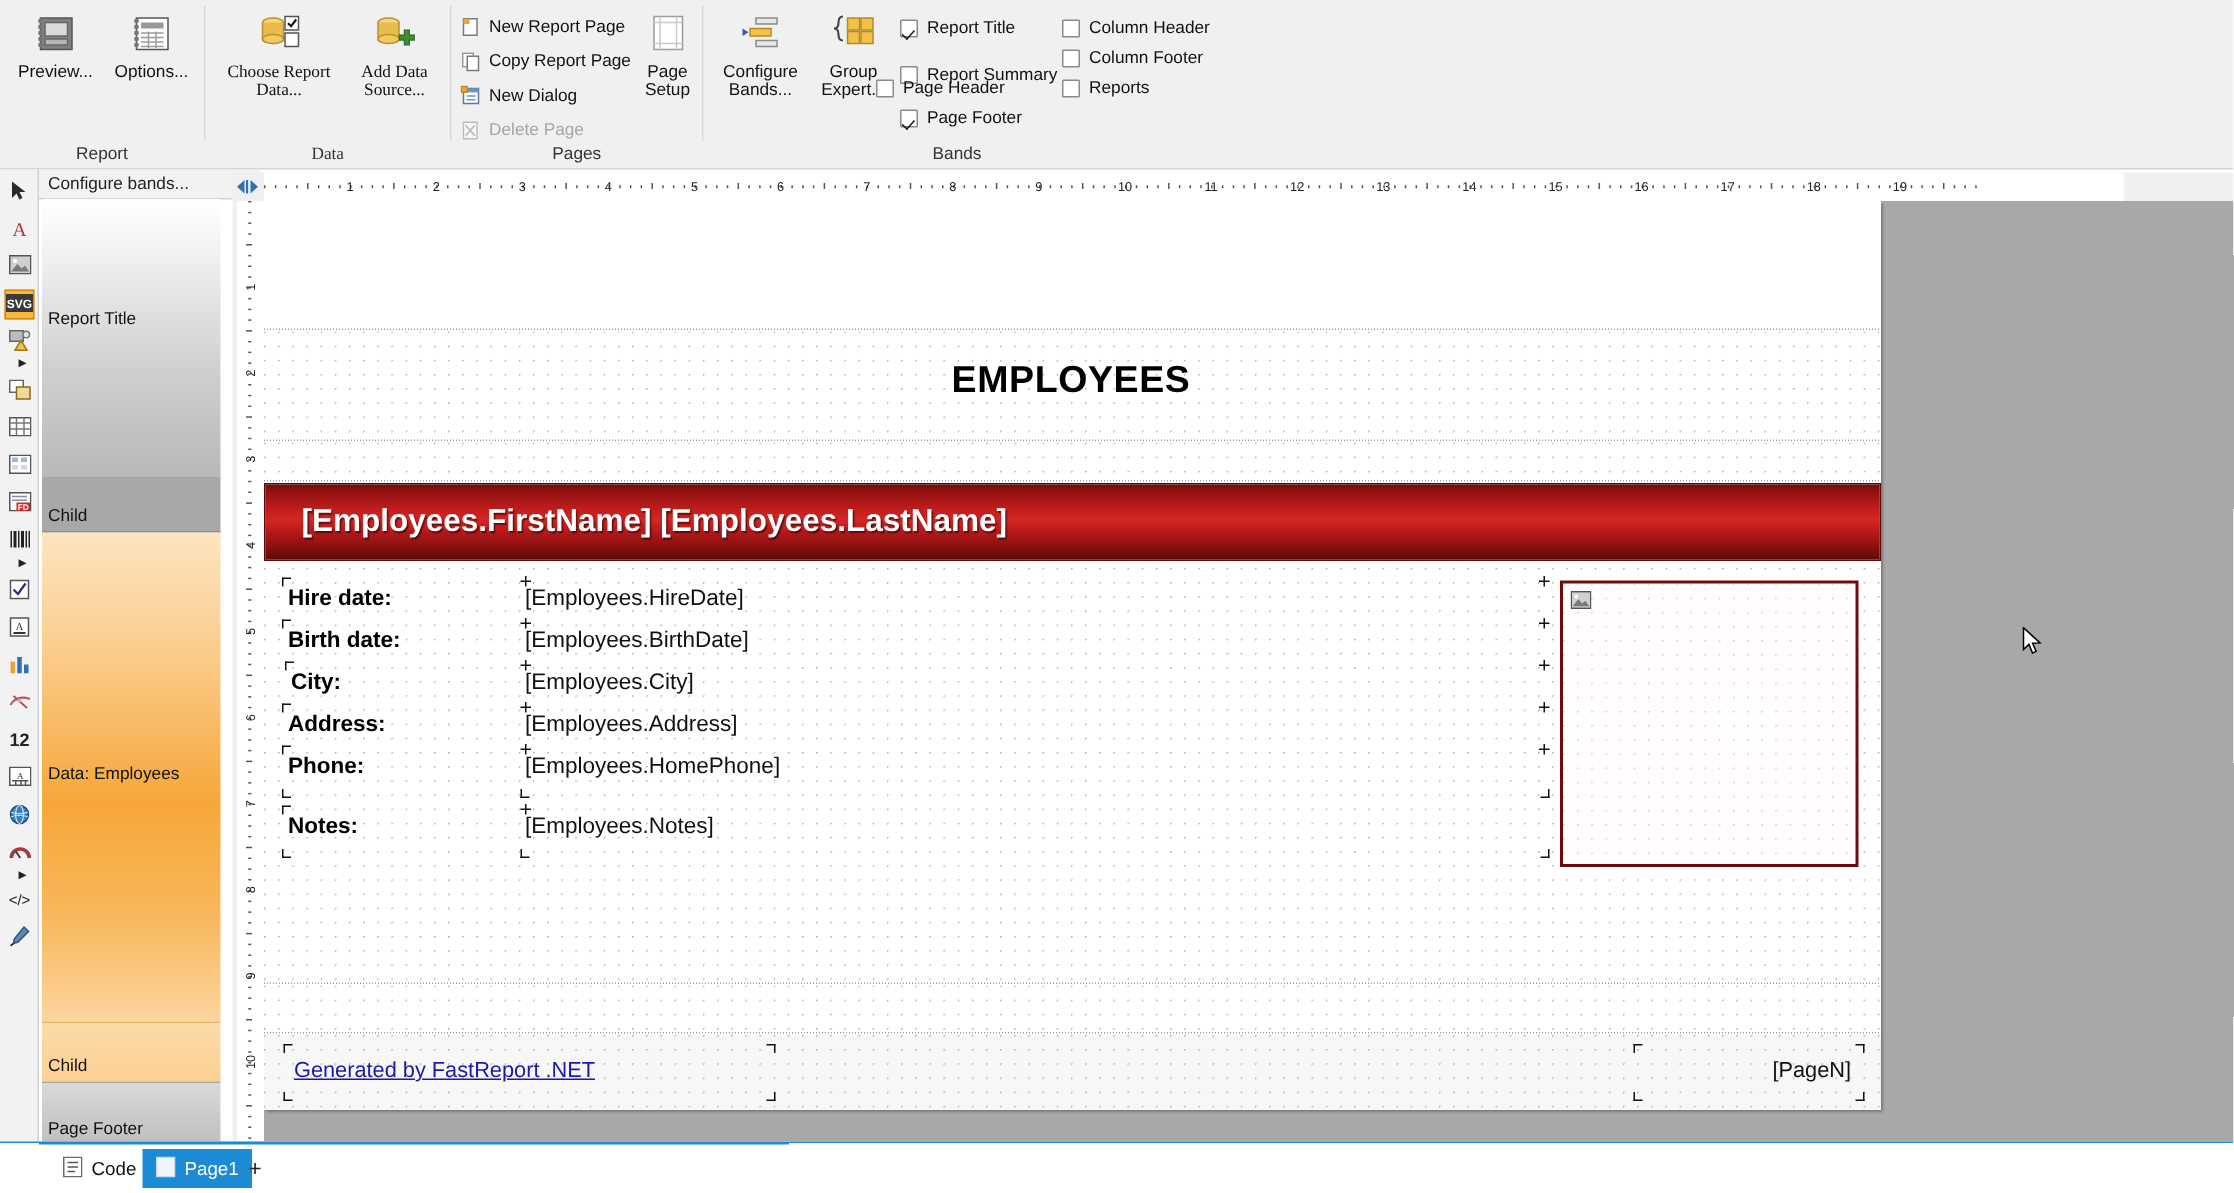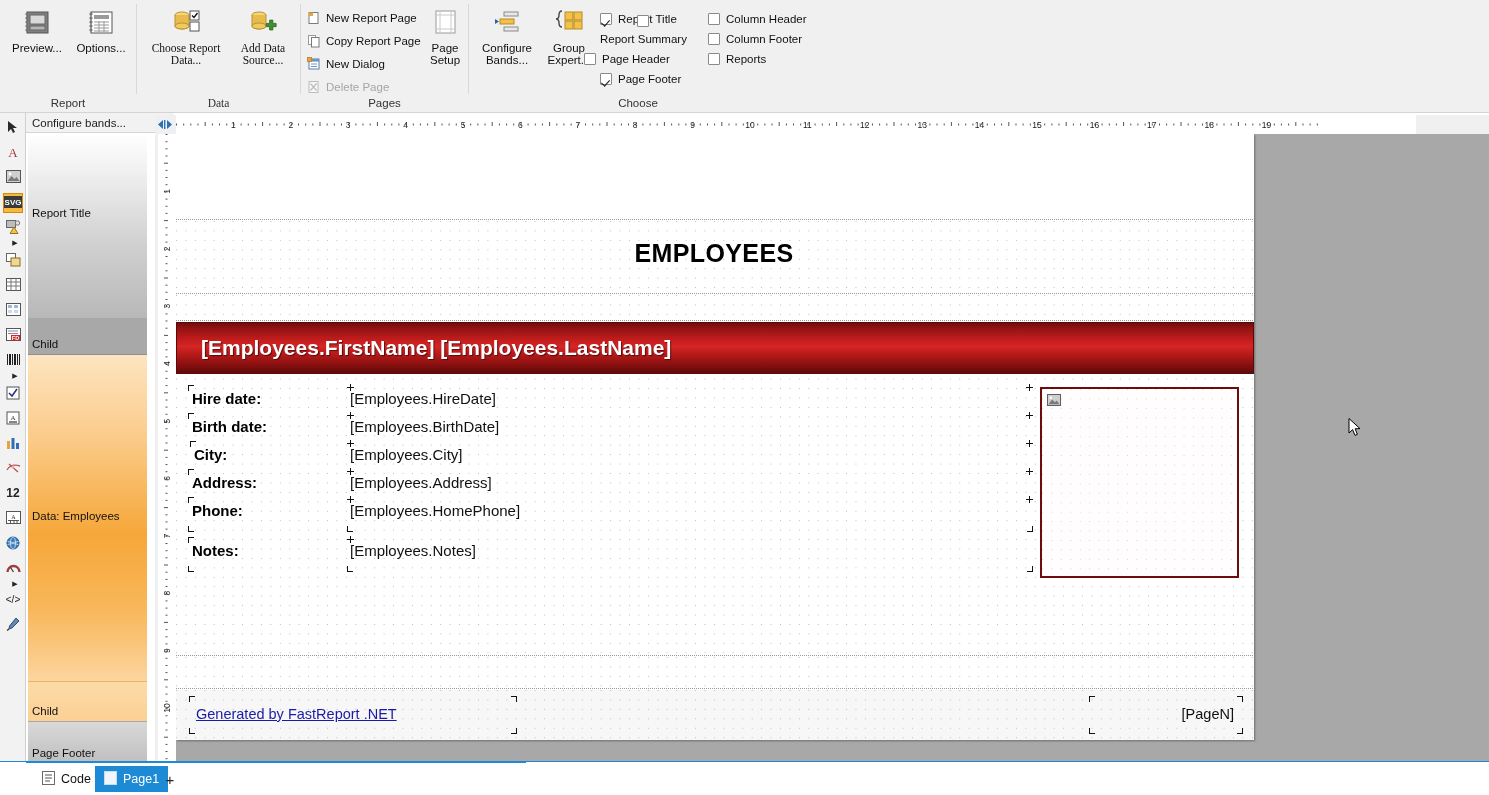--- a/index.html
+++ b/index.html
@@ -383,21 +383,21 @@
               <rect x="21" y="14" width="8" height="8" fill="#f3c04a" stroke="#b58b1f" stroke-width="1"></rect>
             </svg>
           </span>
           <span class="lbl">Group Expert...</span>
         </div>
 
         <div class="cb-row" style="left:131px;top:11px;">
           <span class="cbx checked"></span>
           <span>Report Title</span>
         </div>
-        <div class="cb-row" style="left:131px;top:15px;flex-direction:column;">
+        <div class="cb-row" style="left:131px;top:42px;">
           <span class="cbx"></span>
           <span>Report Summary</span>
         </div>
         <div class="cb-row" style="left:115px;top:51px;">
           <span class="cbx"></span>
           <span>Page Header</span>
         </div>
         <div class="cb-row" style="left:131px;top:71px;">
           <span class="cbx checked"></span>
           <span>Page Footer</span>
@@ -409,21 +409,21 @@
         </div>
         <div class="cb-row" style="left:239px;top:31px;">
           <span class="cbx"></span>
           <span>Column Footer</span>
         </div>
         <div class="cb-row" style="left:239px;top:51px;">
           <span class="cbx"></span>
           <span>Reports</span>
         </div>
 
-        <div class="rb-caption" style="left:0;width:338px;">Choose</div>
+        <div class="rb-caption" style="left:0;width:338px;">Bands</div>
       </div>
 
     </div>
   </div>
 
   <div id="toolbox">
     <div class="tool" style="top:5px;">
       <span>
         <svg width="14" height="14" viewBox="0 0 14 14">
             <path d="M2 1 L2 12 L5 9 L7 13 L9 12 L7 8 L11 8 z" fill="#2a2a2a"></path>

